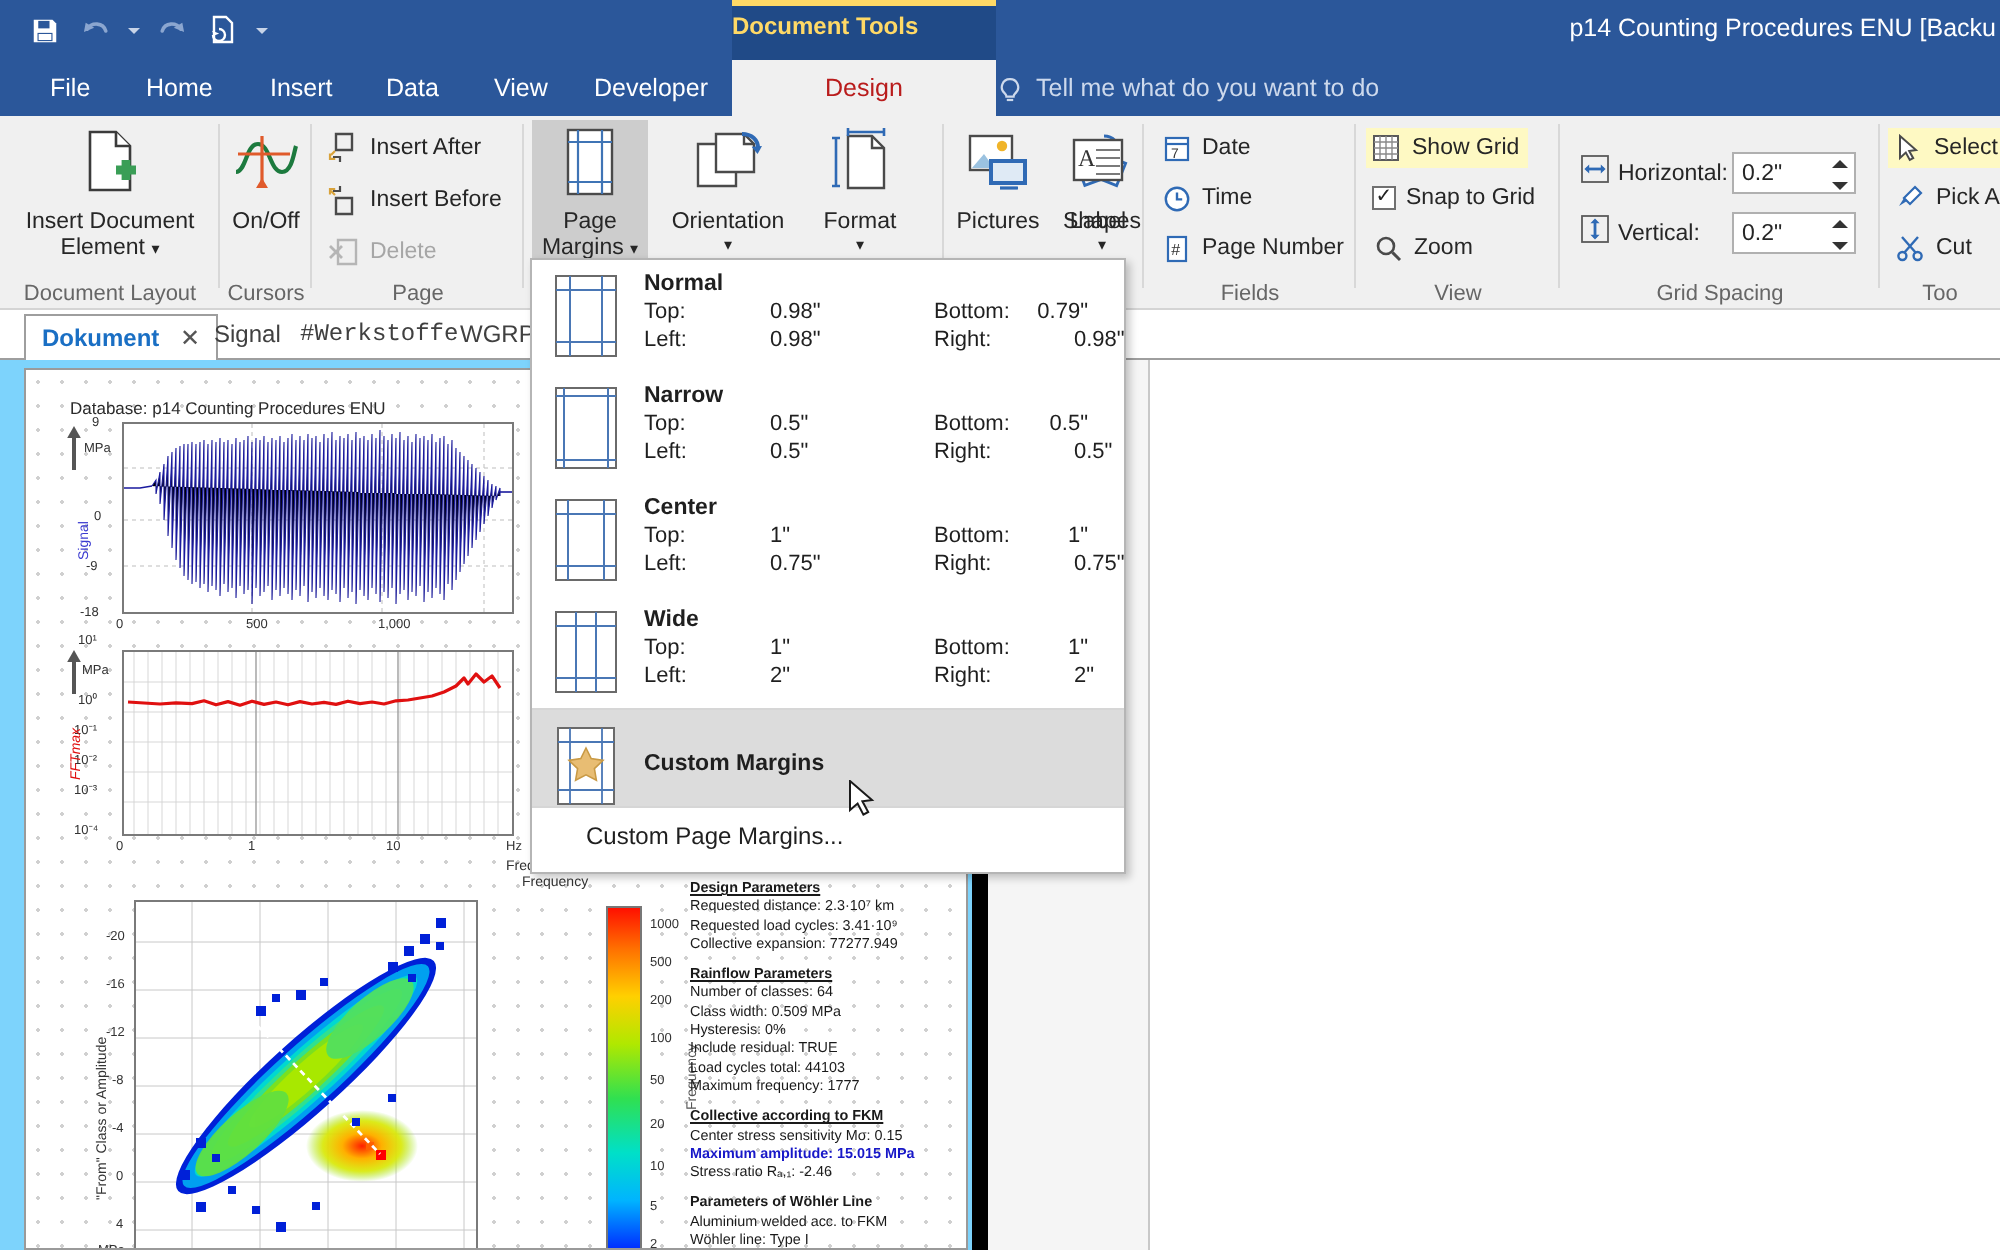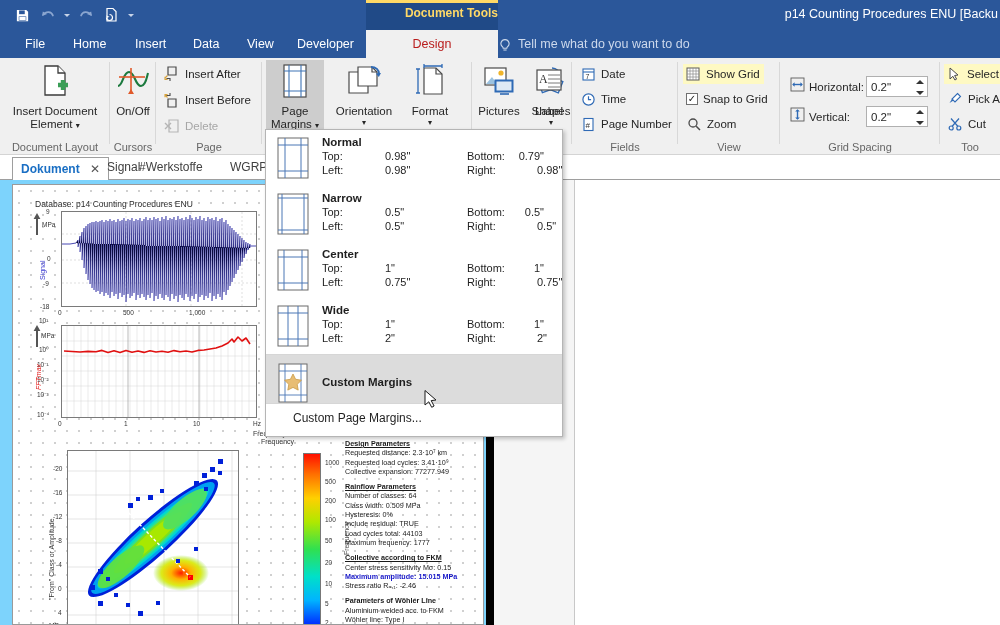--- a/index.html
+++ b/index.html
@@ -26,21 +26,21 @@
   .qat-caret::after {
     content: ""; border-left: 3px solid transparent; border-right: 3px solid transparent;
     border-top: 3px solid #c8d4e8;
   }
   .context-tab-wrap {
     position: absolute; left: 366px; top: 0; width: 132px; height: 30px;
     background: #204a87;
   }
   .context-tab-wrap .ctbar { position:absolute; left:0; top:0; width:132px; height:3px; background:#ffd966; }
   .context-tab-label {
-    position: absolute; left: 0; top: 6px; width: 132px; text-align: right;
+    position: absolute; left: 0; top: 6px; width: 132px; text-align: left;
     font-size: 12px; color: #ffd966; font-weight: 600;
   }
   .doc-title {
     position: absolute; right: 0px; top: 7px;
     font-size: 12.5px; color: #ffffff; white-space: nowrap;
   }
 
   
   .tabsrow {
     position: absolute; left: 0; top: 30px; width: 1000px; height: 28px;
@@ -551,21 +551,21 @@
       <div class="rgroup-title">Too</div>
     </div>
   </div>
 
   <div class="doctabs">
     <div class="dtab active" style="left:12px;">
       <span>Dokument</span>
       <span class="x">✕</span>
     </div>
     <div class="dtab" style="left:99px;">Signal</div>
-    <div class="dtab" style="left:131px;">#Werkstoffe</div>
+    <div class="dtab" style="left:142px;font-family:Liberation Mono, monospace;">#Werkstoffe</div>
     <div class="dtab" style="left:222px;">WGRP</div>
   </div>
 
   <div class="canvas-area">
 
     <div class="right-pane">
       <div class="right-pane-inner"></div>
     </div>
     <div class="page-shadow"></div>
 

